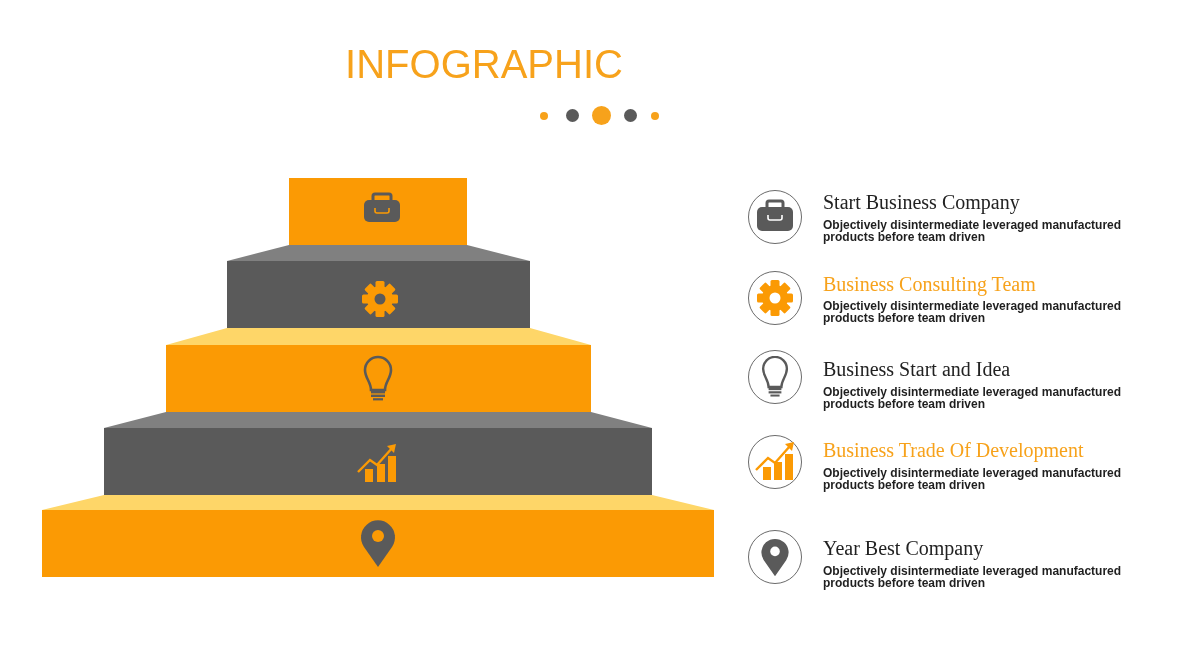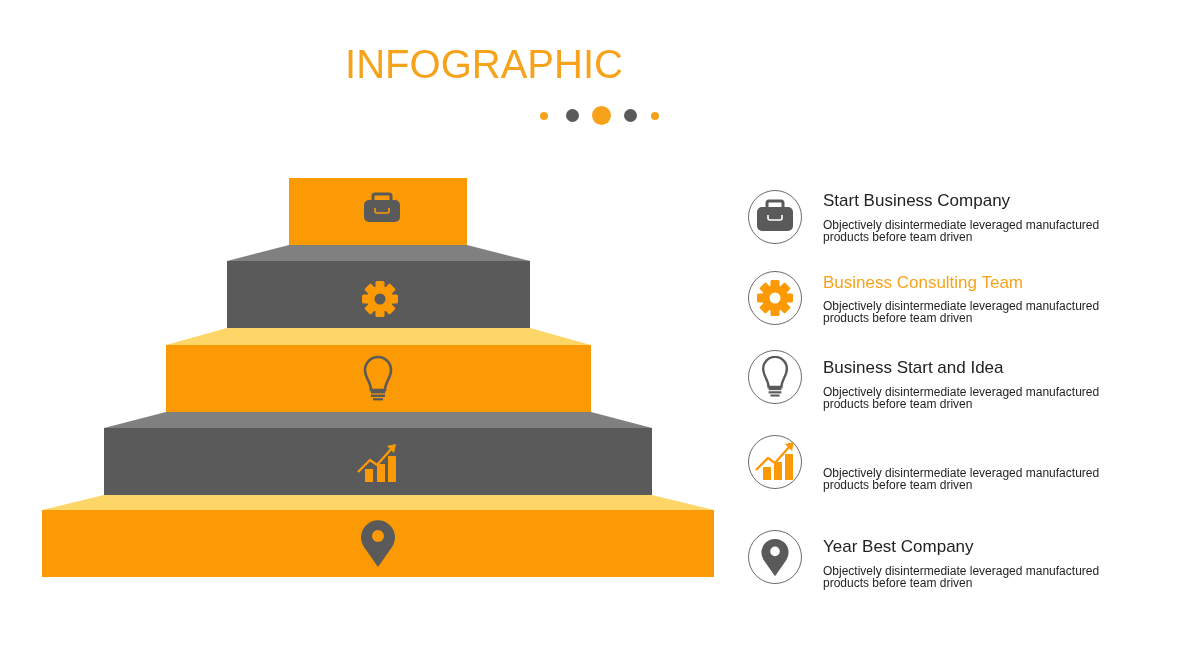--- a/index.html
+++ b/index.html
@@ -4,23 +4,23 @@
 <style>
   html, body { margin: 0; padding: 0; background: #ffffff; }
   body { width: 1200px; height: 654px; position: relative; overflow: hidden; font-family: "Liberation Sans", sans-serif; }
   .title { position: absolute; left: 0; width: 968px; top: 42px; text-align: center; font-size: 40px; color: #f7a21b; letter-spacing: 0px; font-family: "Liberation Sans", sans-serif; }
   .dots { position: absolute; left: 0; top: 106px; width: 1200px; height: 20px; }
   .dot { position: absolute; border-radius: 50%; }
   .pyramid { position: absolute; left: 0; top: 0; width: 720px; height: 600px; }
   .list { position: absolute; left: 0; top: 0; }
   .item { position: absolute; left: 748px; width: 420px; height: 60px; }
   .circle { position: absolute; left: 0; top: 0; width: 54px; height: 54px; border: 1.5px solid #6b6b6b; border-radius: 50%; box-sizing: border-box; display: flex; align-items: center; justify-content: center; background: #fff; }
-  .item-title { position: absolute; left: 75px; top: 2px; font-size: 17px; color: #222222; white-space: nowrap; font-family: Liberation Sans, sans-serif; }
+  .item-title { position: absolute; left: 75px; top: 2px; font-size: 20px; color: #222222; white-space: nowrap; font-family: Liberation Serif, serif; }
   .item-title.accent { color: #f7a21b; }
-  .item-desc { position: absolute; left: 75px; top: 29px; width: 300px; font-size: 12px; line-height: 12px; color: #1f1f1f; font-family: "Liberation Sans", sans-serif; }
+  .item-desc { position: absolute; left: 75px; top: 29px; width: 300px; font-size: 12px; line-height: 12px; color: #1f1f1f; font-family: "Liberation Sans", sans-serif; font-weight: bold; }
 </style>
 </head>
 <body>
 
 <div class="title">INFOGRAPHIC</div>
 
 <div class="dots">
   <div class="dot" style="left:540px; top:6px; width:8px; height:8px; background:#f7a21b;"></div>
   <div class="dot" style="left:566px; top:3px; width:13px; height:13px; background:#5a5a5a;"></div>
   <div class="dot" style="left:592px; top:0px; width:19px; height:19px; background:#f7a21b;"></div>
@@ -135,20 +135,21 @@
   <div class="item" style="top:435px;">
     <div class="circle">
       <svg width="40" height="40" viewBox="0 0 40 40">
         <rect x="8" y="25" width="8" height="13" fill="#fb9a04"></rect>
         <rect x="19" y="20" width="8" height="18" fill="#fb9a04"></rect>
         <rect x="30" y="12" width="8" height="26" fill="#fb9a04"></rect>
         <polyline points="1,28 13,16 20,21 35,4" fill="none" stroke="#fb9a04" stroke-width="2.4"></polyline>
         <polygon points="39,0 30,2 37,9" fill="#fb9a04"></polygon>
       </svg>
     </div>
+    <div class="item-title accent" style="top:4px;">Business Trade Of Development</div>
     <div class="item-desc" style="top:32px;">Objectively disintermediate leveraged manufactured products before team driven</div>
   </div>
 
   <div class="item" style="top:530px;">
     <div class="circle">
       <svg width="30" height="40" viewBox="-16 -24 32 50">
         <path d="M0 25 L-14 5 A17 17 0 1 1 14 5 Z" fill="#5a5a5a"></path>
         <circle cx="0" cy="-6" r="6" fill="#ffffff"></circle>
       </svg>
     </div>

